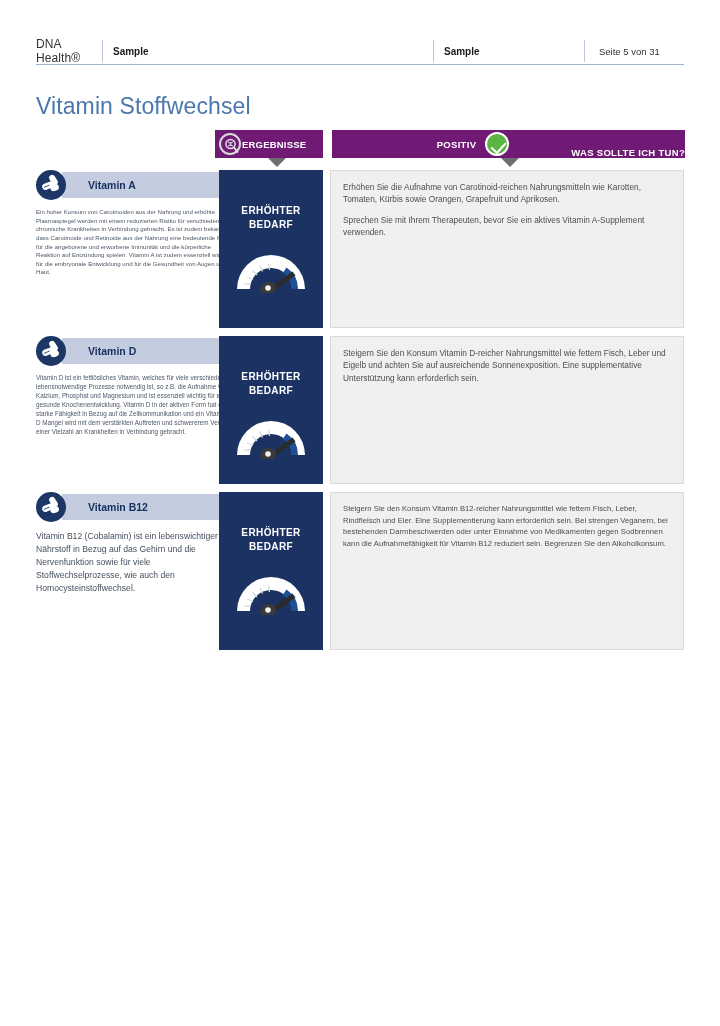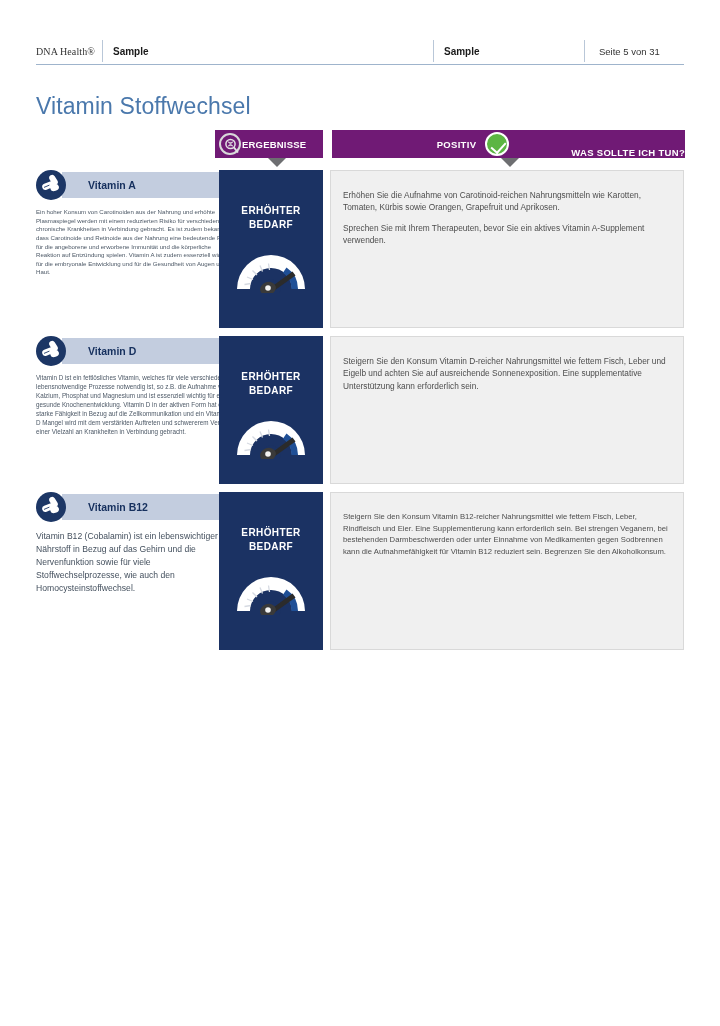--- a/index.html
+++ b/index.html
@@ -12,21 +12,21 @@
     position:relative;
     overflow:hidden;
   }
 
   
   .page-header {
     position:absolute; left:36px; top:40px; width:648px; height:26px;
     display:flex; align-items:flex-start;
   }
   .hdr-cell { height:22px; display:flex; align-items:center; }
-  .hdr-brand { width:66px; font-size:10px; color:#333; letter-spacing:0.1px;font-family:Liberation Serif, serif; }
+  .hdr-brand { width:66px; font-size:12px; color:#333; letter-spacing:0.1px; }
   .hdr-sep { width:1px; height:22px; background:#b9c7d8; margin:0 0px; }
   .hdr-sample1 { width:330px; padding-left:10px; font-size:10px; font-weight:bold; color:#1a1a1a; }
   .hdr-sample2 { width:150px; padding-left:10px; font-size:10px; font-weight:bold; color:#1a1a1a; }
   .hdr-page { flex:1; padding-left:14px; font-size:9.5px; color:#333; }
   .hdr-rule {
     position:absolute; left:36px; top:64px; width:648px; height:1.4px;
     background:#9fb4cc;
   }
 
   
@@ -123,21 +123,21 @@
   .gauge-title {
     margin-top:34px; font-size:10px; font-weight:bold;
     letter-spacing:0.4px; text-align:center; line-height:1.35;
   }
   .gauge-wrap { margin-top:14px; }
 
   
   .rec-panel {
     position:absolute; left:294px; top:0; width:354px;
     background:#f0f0f0; border:1px solid #d9d9d9;
-    padding:18px 12px 10px 12px;
+    padding:10px 12px 10px 12px;
   }
   .rec-p {
     margin:0 0 8px 0; font-size:8.3px; line-height:1.5; color:#4d4d4d;
   }
   .rec-p:last-child { margin-bottom:0; }
   .rec-p.small { font-size:7.7px; line-height:1.5; }
 </style>
 </head>
 <body>
 

